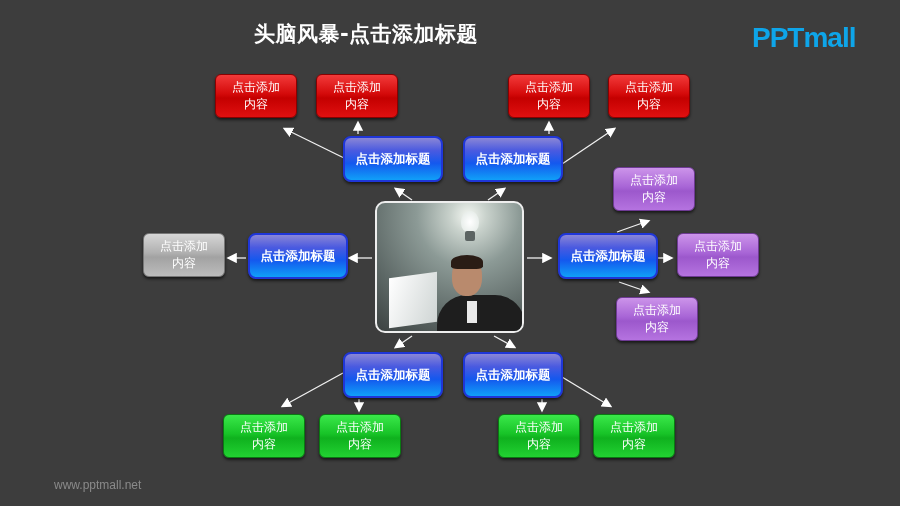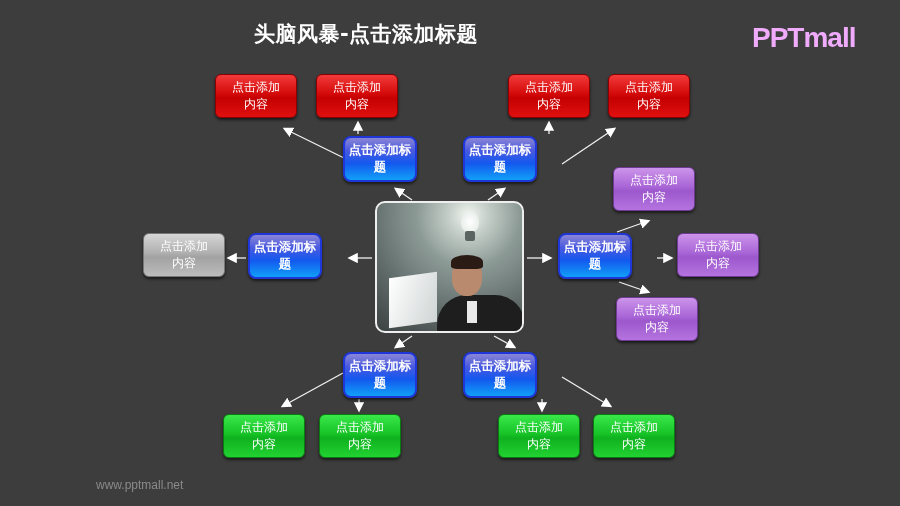--- a/index.html
+++ b/index.html
@@ -1,27 +1,27 @@
 <!DOCTYPE html>
 <html><head>
 <meta charset="utf-8">
 <style>
   html,body{margin:0;padding:0;}
   body{width:900px;height:506px;background:#3d3d3d;position:relative;overflow:hidden;font-family:"DejaVu Sans","Liberation Sans",sans-serif;}
   .title{position:absolute;left:0;top:20px;width:732px;text-align:center;color:#fff;font-size:21px;font-weight:bold;letter-spacing:0.5px;}
-  .logo{position:absolute;left:752px;top:22px;color:#f0abfc;font-size:28px;font-weight:bold;letter-spacing:-1px;font-family:"Liberation Sans",sans-serif;}
-  .footer{position:absolute;left:54px;top:478px;color:#8a8a8a;font-size:12px;font-family:"Liberation Sans",sans-serif;margin-left:42px;}
+  .logo{position:absolute;left:752px;top:22px;color:#0ea5e9;font-size:28px;font-weight:bold;letter-spacing:-1px;font-family:"Liberation Sans",sans-serif;}
+  .footer{position:absolute;left:54px;top:478px;color:#8a8a8a;font-size:12px;font-family:"Liberation Sans",sans-serif;}
   .box{position:absolute;border-radius:6px;color:#fff;display:flex;align-items:center;justify-content:center;text-align:center;box-sizing:border-box;box-shadow:0 2px 3px rgba(0,0,0,0.6);}
   .leaf{width:82px;height:44px;font-size:12px;line-height:17px;}
   .leaf span{display:block;}
   .red{background:linear-gradient(#f23a3a 0%,#d40a0a 45%,#c40000 55%,#e01010 100%);border:1px solid #8a0000;}
   .green{background:linear-gradient(#3ae84a 0%,#17c327 45%,#0fb11e 55%,#22d232 100%);border:1px solid #0a7a12;}
   .purple{background:linear-gradient(#cc94ea 0%,#a865d6 45%,#9c58cc 55%,#b573e0 100%);border:1px solid #6e3a94;}
   .gray{background:linear-gradient(#d6d6d6 0%,#b0b0b0 45%,#a2a2a2 55%,#bcbcbc 100%);border:1px solid #777;}
-  .hub{width:74px;height:46px;font-size:12.5px;font-weight:bold;border:2px solid #1f36d8;background:linear-gradient(#8a86d6 0%,#4a5ae0 30%,#1458ee 60%,#10a0f8 100%);border-radius:8px;}
+  .hub{width:100px;height:46px;font-size:12.5px;font-weight:bold;border:2px solid #1f36d8;background:linear-gradient(#8a86d6 0%,#4a5ae0 30%,#1458ee 60%,#10a0f8 100%);border-radius:8px;}
   .center{position:absolute;left:375px;top:201px;width:149px;height:132px;border:2px solid #eee;border-radius:10px;box-sizing:border-box;overflow:hidden;background:radial-gradient(circle at 63% 10%,#f4f7f2 0%,#c9d2cc 12%,#8c9a96 35%,#5d6866 70%,#3c4241 100%);}
   .bulb{position:absolute;left:84px;top:8px;width:18px;height:22px;border-radius:50% 50% 45% 45%;background:radial-gradient(#fff,#dfe7e2);}
   .bulb-base{position:absolute;left:88px;top:28px;width:10px;height:10px;background:#5c6462;border-radius:2px;}
   .monitor{position:absolute;left:12px;top:72px;width:48px;height:50px;background:linear-gradient(110deg,#ffffff,#cfd5d4);transform:skewY(-8deg);}
   .person-body{position:absolute;left:60px;top:92px;width:88px;height:40px;background:#1e1e1e;border-radius:30px 30px 0 0;}
   .person-head{position:absolute;left:75px;top:55px;width:30px;height:38px;background:#b98a6d;border-radius:45%;}
   .person-hair{position:absolute;left:74px;top:52px;width:32px;height:14px;background:#2a1c15;border-radius:50% 50% 20% 20%;}
   .shirt{position:absolute;left:90px;top:98px;width:10px;height:22px;background:#e9e9e9;}
   svg.lines{position:absolute;left:0;top:0;}
 </style>

